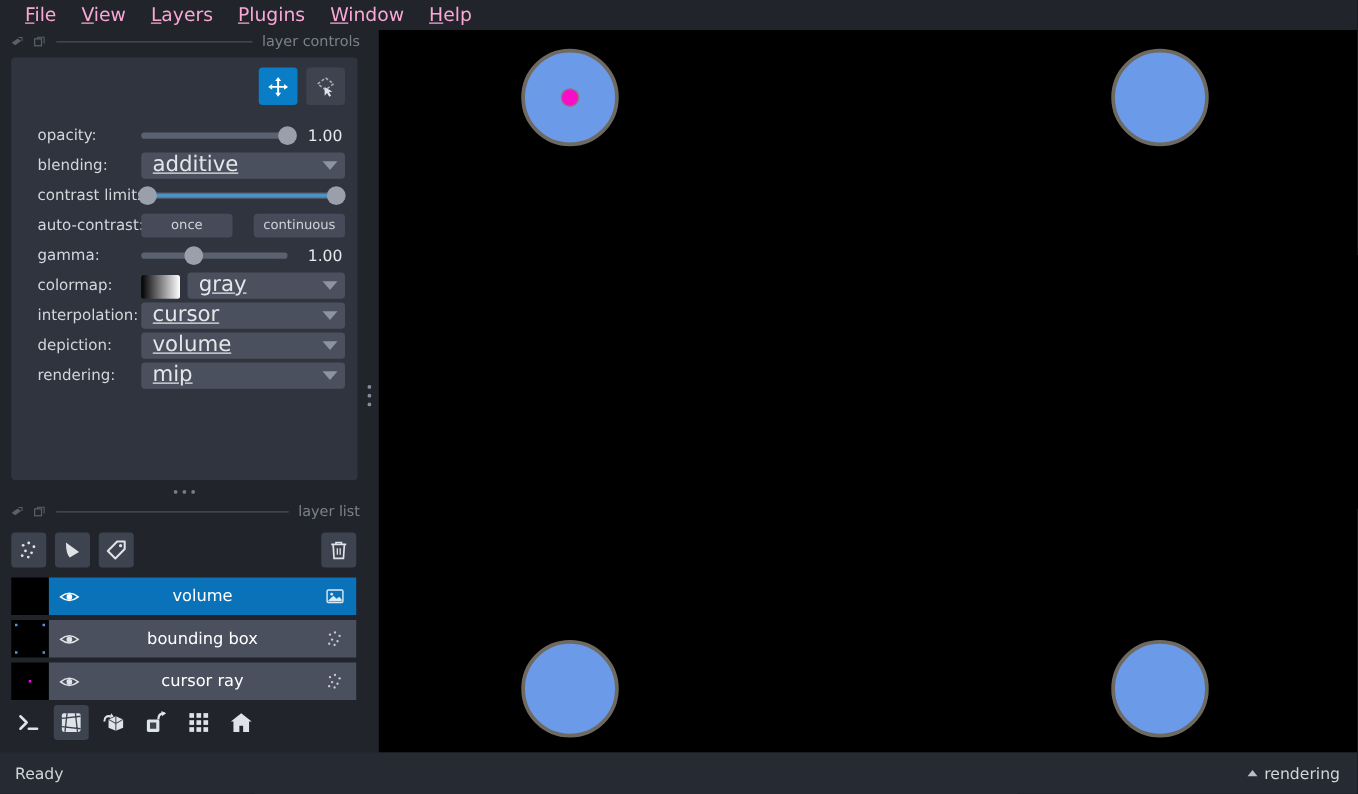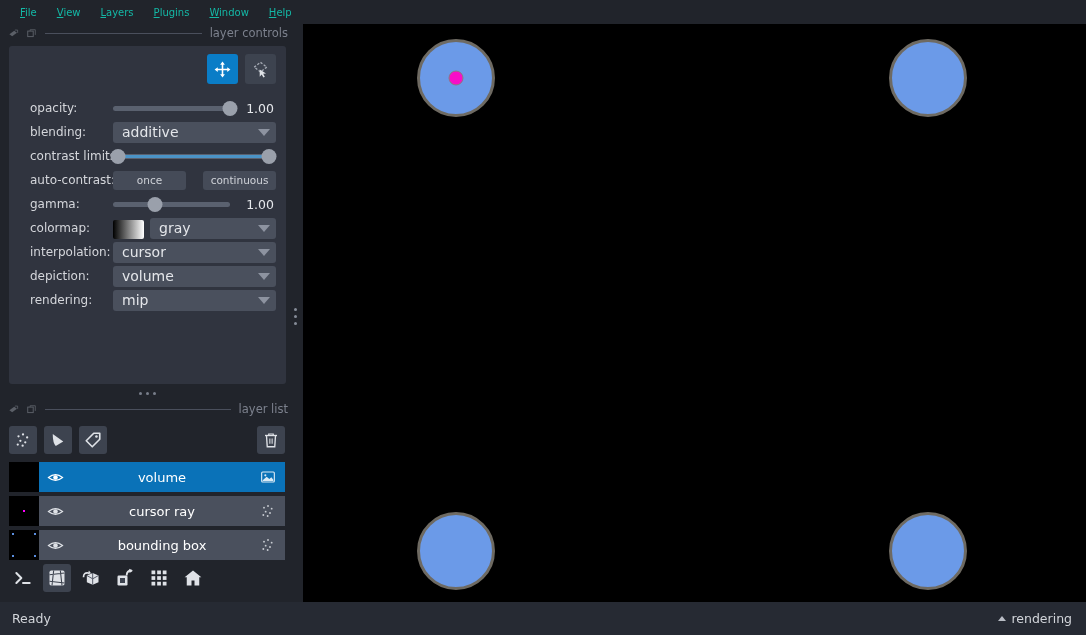--- a/index.html
+++ b/index.html
@@ -28,22 +28,22 @@
     position: absolute;
     left: 0; top: 0;
     width: 1086px; height: 24px;
     background: #21242b;
     display: flex;
     align-items: center;
     padding-left: 10px;
     box-sizing: border-box;
   }
   .menu-item {
-    font-size: 10px;
-    color: #14b8a6;
+    font-size: 15px;
+    color: #f9a8d4;
     padding: 2px 10px 2px 10px;
     cursor: default;
     white-space: nowrap;
   }
   .menu-item .mn { text-decoration: underline; }
 
   
   .left-col {
     position: absolute;
     left: 0; top: 24px;
@@ -161,24 +161,25 @@
     background: #4a505d;
     border-radius: 3px;
     display: flex;
     align-items: center;
     padding: 0 6px 0 9px;
     box-sizing: border-box;
     cursor: pointer;
   }
   .combo .cval {
     flex: 1 1 auto;
-    font-size: 14px;
+    font-size: 17px;
     color: #e4e6ea;
     white-space: nowrap;
     overflow: hidden;
+    text-decoration: underline;
   }
   .combo .arrow {
     width: 0; height: 0;
     border-left: 6.5px solid transparent;
     border-right: 6.5px solid transparent;
     border-top: 7px solid #8d93a0;
     margin-left: 4px;
   }
 
   
@@ -574,20 +575,45 @@
         <div class="layer-body">
           <svg class="eye" width="17" height="17" viewBox="0 0 24 24">
             <path d="M2 12 Q12 4 22 12 Q12 20 2 12 Z" fill="none" stroke="#ffffff" stroke-width="1.6"></path>
             <circle cx="12" cy="12" r="3.2" fill="#ffffff"></circle>
           </svg>
           <div class="layer-name">volume</div>
           <svg class="type-ico" width="16" height="16" viewBox="0 0 24 24">
             <rect x="2.5" y="4.5" width="19" height="15" rx="1.5" fill="none" stroke="#ffffff" stroke-width="1.7"></rect>
             <circle cx="8" cy="9.5" r="1.6" fill="#ffffff"></circle>
             <path d="M4 17 L10 11.5 L14 15 L17 12.5 L20 16 L20 18 L4 18 Z" fill="#ffffff"></path>
+          </svg>
+        </div>
+      </div>
+
+      <div class="layer-row">
+        <div class="layer-thumb">
+          <span class="thumb-corner" style="left:3px;top:3px"></span>
+          <span class="thumb-corner" style="left:25px;top:3px"></span>
+          <span class="thumb-corner" style="left:3px;top:25px"></span>
+          <span class="thumb-corner" style="left:25px;top:25px"></span>
+        </div>
+        <div class="layer-body">
+          <svg class="eye" width="17" height="17" viewBox="0 0 24 24">
+            <path d="M2 12 Q12 4 22 12 Q12 20 2 12 Z" fill="none" stroke="#dfe2e7" stroke-width="1.6"></path>
+            <circle cx="12" cy="12" r="3.2" fill="#dfe2e7"></circle>
+          </svg>
+          <div class="layer-name">bounding box</div>
+          <svg class="type-ico" width="16" height="16" viewBox="0 0 24 24">
+            <circle cx="6" cy="7" r="1.4" fill="#dfe2e7"></circle>
+            <circle cx="12" cy="4.5" r="1.4" fill="#dfe2e7"></circle>
+            <circle cx="17.5" cy="8.5" r="1.4" fill="#dfe2e7"></circle>
+            <circle cx="8.5" cy="13" r="1.4" fill="#dfe2e7"></circle>
+            <circle cx="15" cy="15" r="1.4" fill="#dfe2e7"></circle>
+            <circle cx="5" cy="18" r="1.4" fill="#dfe2e7"></circle>
+            <circle cx="11.5" cy="19.5" r="1.4" fill="#dfe2e7"></circle>
           </svg>
         </div>
       </div>
 
       <div class="layer-row">
         <div class="layer-thumb">
           <span class="thumb-dot"></span>
         </div>
         <div class="layer-body">
           <svg class="eye" width="17" height="17" viewBox="0 0 24 24">
@@ -600,45 +626,20 @@
             <circle cx="12" cy="4.5" r="1.4" fill="#dfe2e7"></circle>
             <circle cx="17.5" cy="8.5" r="1.4" fill="#dfe2e7"></circle>
             <circle cx="8.5" cy="13" r="1.4" fill="#dfe2e7"></circle>
             <circle cx="15" cy="15" r="1.4" fill="#dfe2e7"></circle>
             <circle cx="5" cy="18" r="1.4" fill="#dfe2e7"></circle>
             <circle cx="11.5" cy="19.5" r="1.4" fill="#dfe2e7"></circle>
           </svg>
         </div>
       </div>
 
-      <div class="layer-row">
-        <div class="layer-thumb">
-          <span class="thumb-corner" style="left:3px;top:3px"></span>
-          <span class="thumb-corner" style="left:25px;top:3px"></span>
-          <span class="thumb-corner" style="left:3px;top:25px"></span>
-          <span class="thumb-corner" style="left:25px;top:25px"></span>
-        </div>
-        <div class="layer-body">
-          <svg class="eye" width="17" height="17" viewBox="0 0 24 24">
-            <path d="M2 12 Q12 4 22 12 Q12 20 2 12 Z" fill="none" stroke="#dfe2e7" stroke-width="1.6"></path>
-            <circle cx="12" cy="12" r="3.2" fill="#dfe2e7"></circle>
-          </svg>
-          <div class="layer-name">bounding box</div>
-          <svg class="type-ico" width="16" height="16" viewBox="0 0 24 24">
-            <circle cx="6" cy="7" r="1.4" fill="#dfe2e7"></circle>
-            <circle cx="12" cy="4.5" r="1.4" fill="#dfe2e7"></circle>
-            <circle cx="17.5" cy="8.5" r="1.4" fill="#dfe2e7"></circle>
-            <circle cx="8.5" cy="13" r="1.4" fill="#dfe2e7"></circle>
-            <circle cx="15" cy="15" r="1.4" fill="#dfe2e7"></circle>
-            <circle cx="5" cy="18" r="1.4" fill="#dfe2e7"></circle>
-            <circle cx="11.5" cy="19.5" r="1.4" fill="#dfe2e7"></circle>
-          </svg>
-        </div>
-      </div>
-
     </div>
 
     <div class="viewer-buttons">
       <div class="vb">
         <svg width="20" height="20" viewBox="0 0 24 24">
           <path d="M4 6 L10 12 L4 18" fill="none" stroke="#dfe2e7" stroke-width="2.4" stroke-linecap="round" stroke-linejoin="round"></path>
           <path d="M12 18 H20" stroke="#dfe2e7" stroke-width="2.4" stroke-linecap="round"></path>
         </svg>
       </div>
       <div class="vb on">

